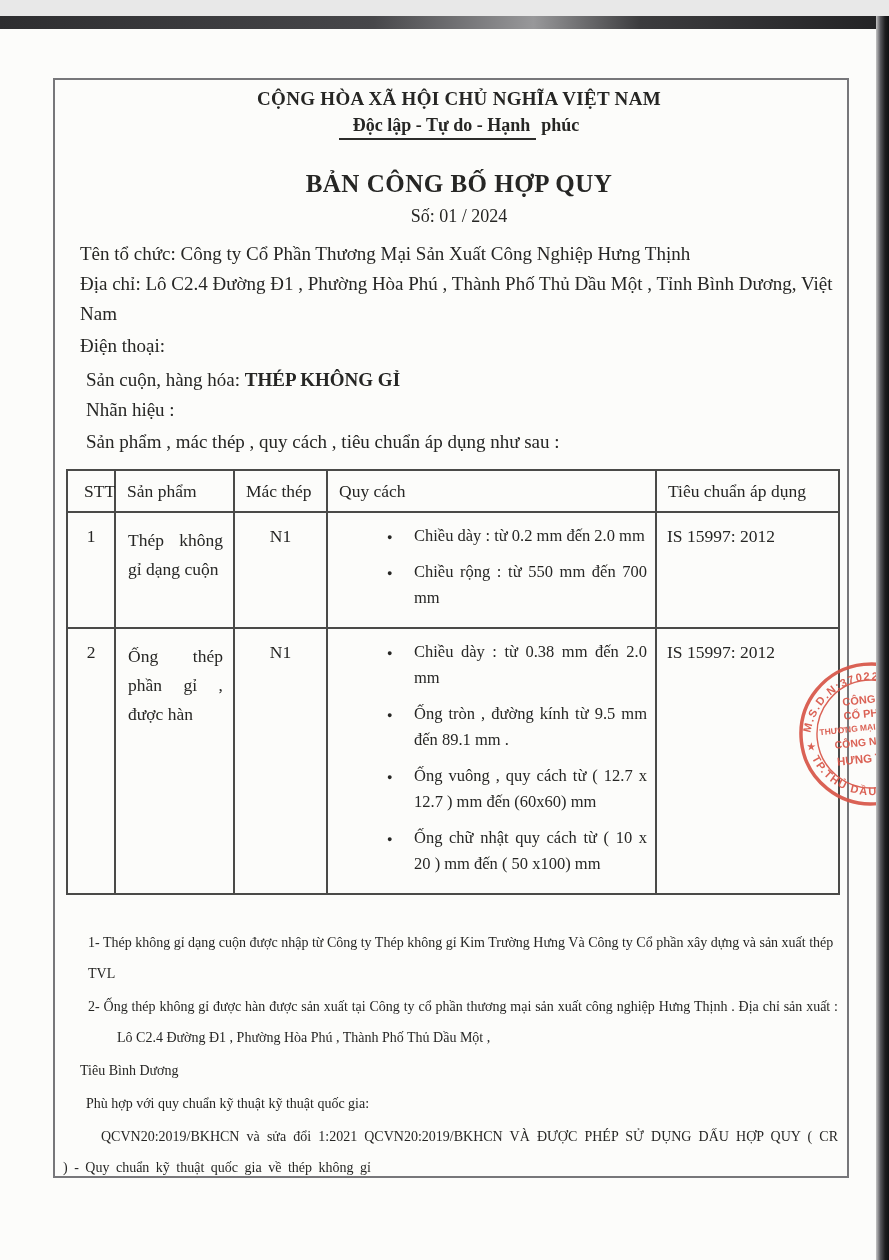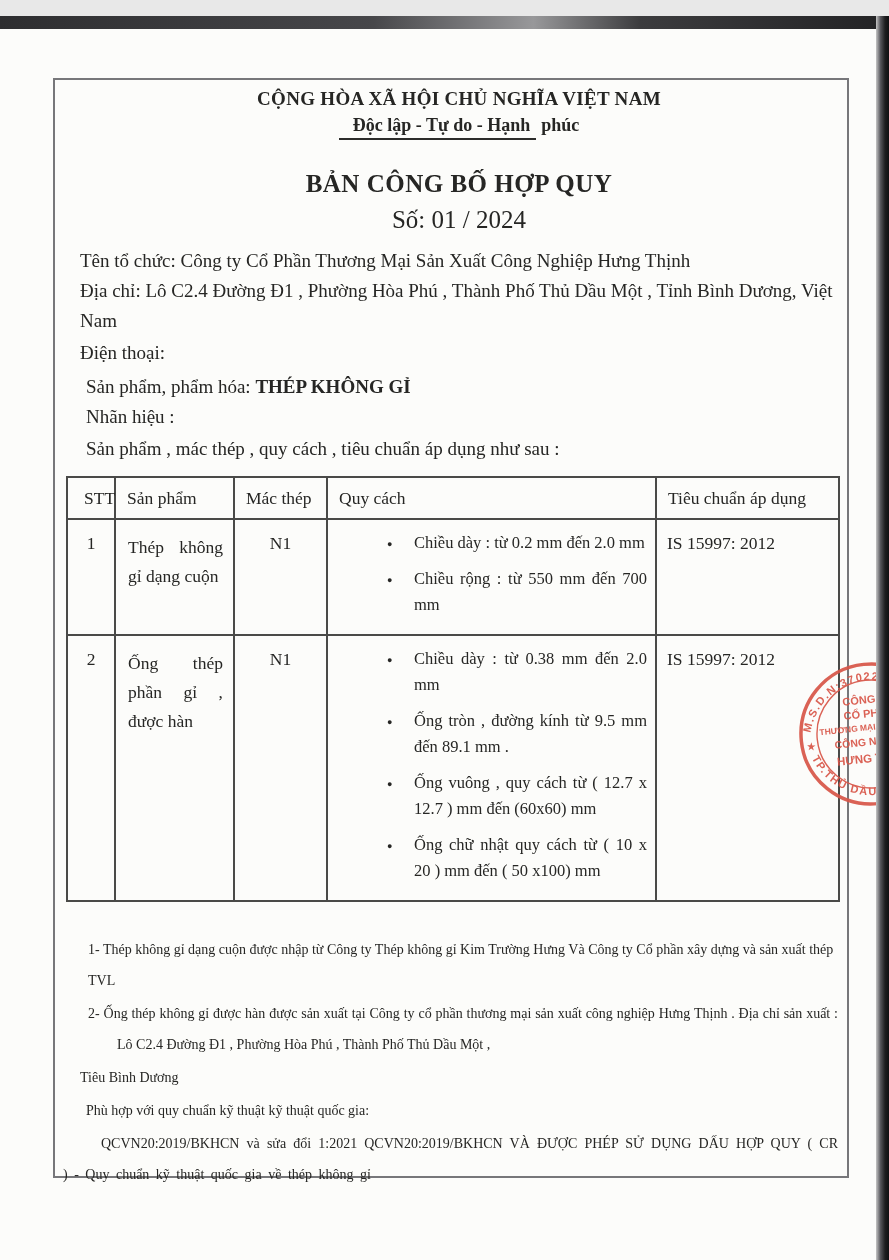--- a/index.html
+++ b/index.html
@@ -35,21 +35,21 @@
     padding:6px 9px 0 25px;
     z-index:2;
   }
 
   .center { text-align:center; }
   .national-title { margin:2px 0 0 0; font-size:19px; font-weight:bold; letter-spacing:.3px; }
   .motto-line { margin:5px 0 0 0; font-size:18px; font-weight:bold;text-align:center; }
   .motto-underlined { display:inline-block; border-bottom:2px solid #2c2c2a; padding:0 6px 2px 14px; }
   .motto-tail { margin-left:5px; }
   .doc-title { margin:30px 0 0 0; font-size:25px; font-weight:bold; letter-spacing:.5px; }
-  .doc-number { margin:8px 0 0 0; font-size:25px; }
+  .doc-number { margin:8px 0 0 0; font-size:18px; }
 
   .body-text { font-size:19px; line-height:30px; }
   .info-block { margin-top:12px; }
   .info-block p { margin:0; }
   p.organization { }
   p.phone { margin-top:2px; }
   p.product { margin-top:4px; padding-left:6px; }
   p.brand { padding-left:6px; }
   p.table-intro { margin-top:2px; padding-left:6px; }
   .bold { font-weight:bold; }
@@ -129,21 +129,21 @@
     </div>
 
     <div class="center doc-title">BẢN CÔNG BỐ HỢP QUY</div>
 
     <div class="center doc-number">Số: 01 / 2024</div>
 
     <div class="info-block body-text">
       <p class="organization">Tên tổ chức: Công ty Cổ Phần Thương Mại Sản Xuất Công Nghiệp Hưng Thịnh</p>
       <p class="address">Địa chỉ: Lô C2.4 Đường Đ1 , Phường Hòa Phú , Thành Phố Thủ Dầu Một , Tỉnh Bình Dương, Việt Nam</p>
       <p class="phone">Điện thoại:</p>
-      <p class="product"><span>Sản phẩm, phẩm hóa: </span><span class="bold">THÉP KHÔNG GỈ</span></p>
+      <p class="product"><span>Sản cuộn, hàng hóa: </span><span class="bold">THÉP KHÔNG GỈ</span></p>
       <p class="brand">Nhãn hiệu :</p>
       <p class="table-intro">Sản phẩm , mác thép , quy cách , tiêu chuẩn áp dụng như sau :</p>
     </div>
 
     <table class="spec-table">
       <colgroup>
         <col class="col-stt">
           <col class="col-sp">
           <col class="col-mt">
           <col class="col-qc">

